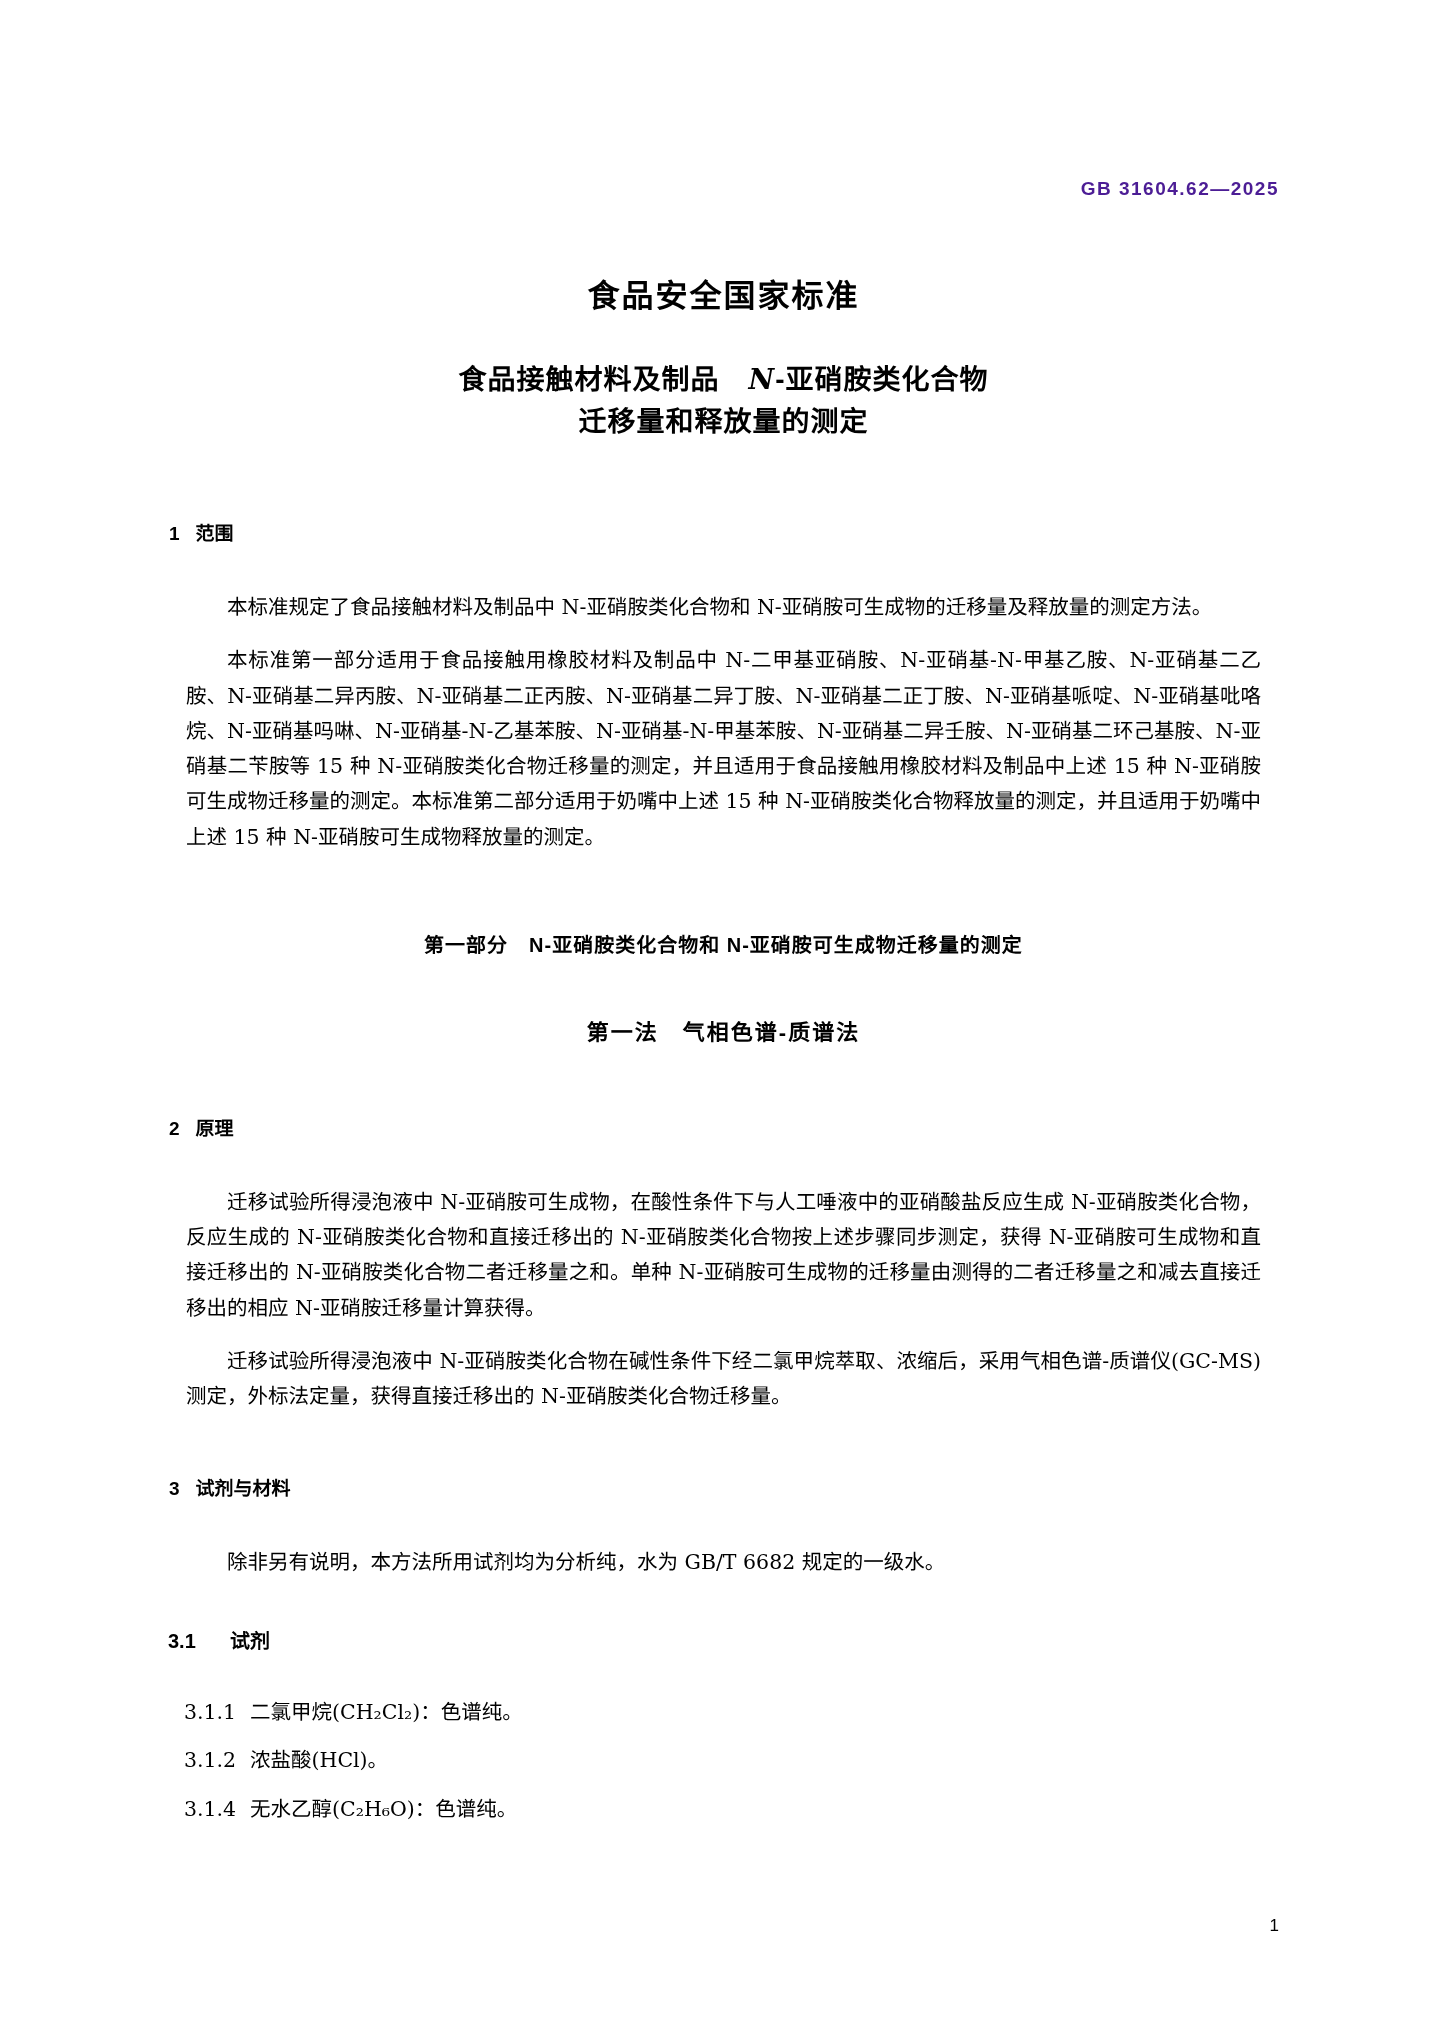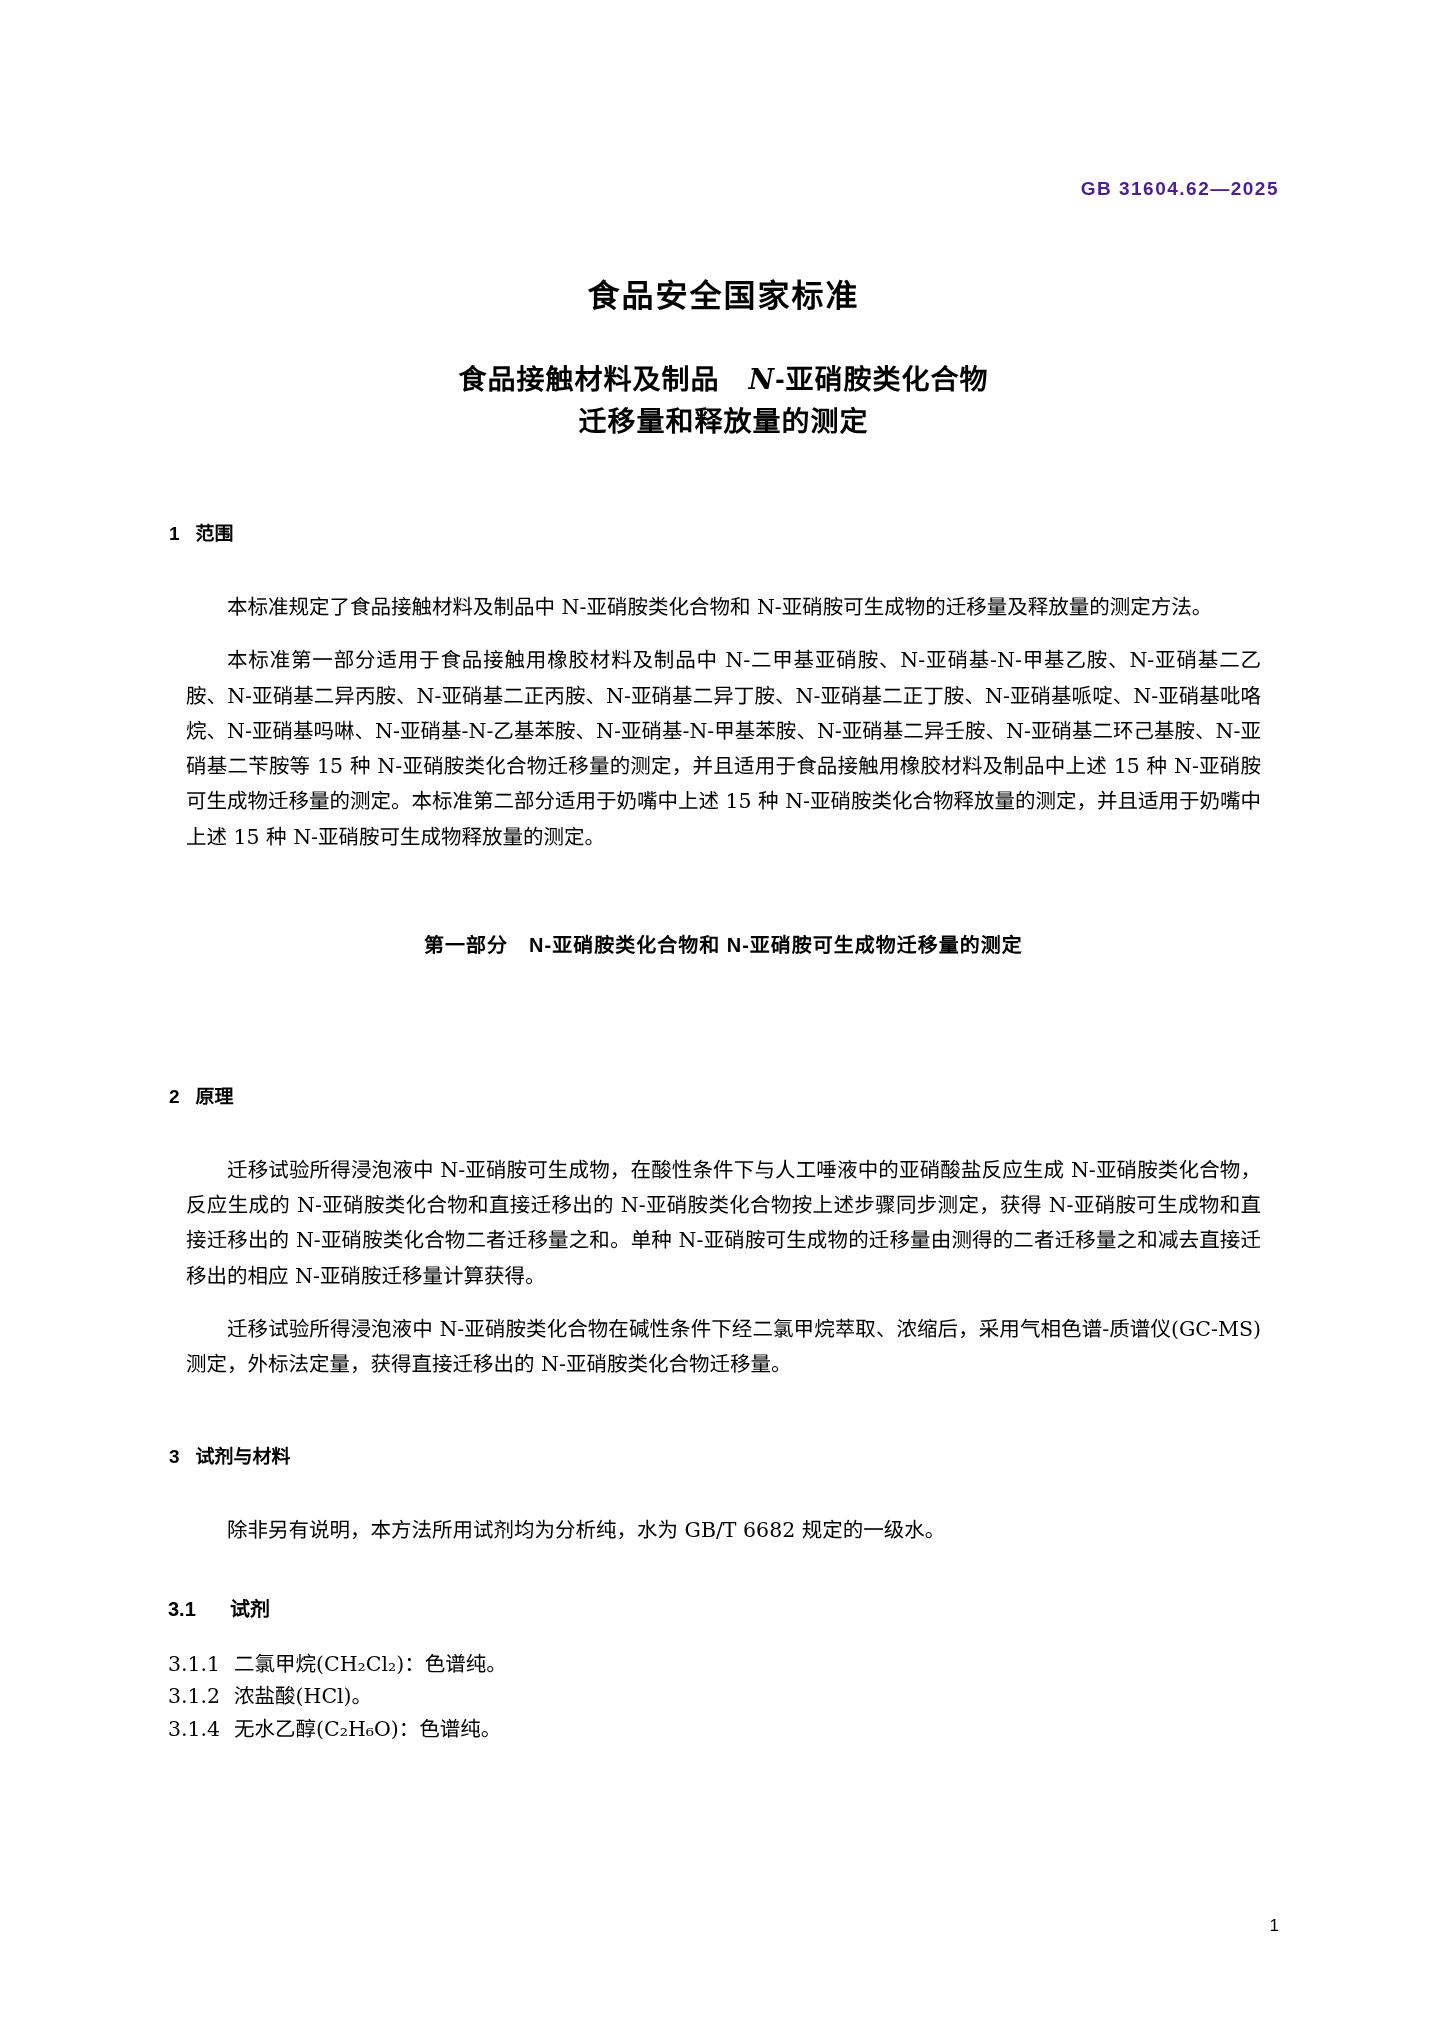--- a/index.html
+++ b/index.html
@@ -90,21 +90,21 @@
     letter-spacing: 2px;
     margin: 0;
   }
   .ital {
     font-style: italic;
     font-family: "DejaVu Serif", serif;
   }
   .item-line {
     font-size: 20.5px;
     line-height: 1.6;
-    margin: 0;
+    margin: 16px;
     display: flex;
   }
   .item-num {
     display: inline-block;
     min-width: 66px;
   }
   .sub-head {
     font-family: "Liberation Sans", sans-serif;
     font-weight: bold;
     font-size: 20px;
@@ -150,20 +150,21 @@
 
     <p class="para">本标准规定了食品接触材料及制品中 N-亚硝胺类化合物和 N-亚硝胺可生成物的迁移量及释放量的测定方法。</p>
     <p class="para">本标准第一部分适用于食品接触用橡胶材料及制品中 N-二甲基亚硝胺、N-亚硝基-N-甲基乙胺、N-亚硝基二乙胺、N-亚硝基二异丙胺、N-亚硝基二正丙胺、N-亚硝基二异丁胺、N-亚硝基二正丁胺、N-亚硝基哌啶、N-亚硝基吡咯烷、N-亚硝基吗啉、N-亚硝基-N-乙基苯胺、N-亚硝基-N-甲基苯胺、N-亚硝基二异壬胺、N-亚硝基二环己基胺、N-亚硝基二苄胺等 15 种 N-亚硝胺类化合物迁移量的测定，并且适用于食品接触用橡胶材料及制品中上述 15 种 N-亚硝胺可生成物迁移量的测定。本标准第二部分适用于奶嘴中上述 15 种 N-亚硝胺类化合物释放量的测定，并且适用于奶嘴中上述 15 种 N-亚硝胺可生成物释放量的测定。</p>
 
     <div class="gap-3"></div>
 
     <div class="center-head">第一部分　N-亚硝胺类化合物和 N-亚硝胺可生成物迁移量的测定</div>
 
     <div class="gap-3"></div>
 
+    <div class="center-head2">第一法　气相色谱-质谱法</div>
 
     <div class="gap-1"></div>
 
     <div class="sec-head">
       <span>2</span>&nbsp;&nbsp;&nbsp;<span>原理</span>
     </div>
 
     <div class="gap-2"></div>
 
     <p class="para">迁移试验所得浸泡液中 N-亚硝胺可生成物，在酸性条件下与人工唾液中的亚硝酸盐反应生成 N-亚硝胺类化合物，反应生成的 N-亚硝胺类化合物和直接迁移出的 N-亚硝胺类化合物按上述步骤同步测定，获得 N-亚硝胺可生成物和直接迁移出的 N-亚硝胺类化合物二者迁移量之和。单种 N-亚硝胺可生成物的迁移量由测得的二者迁移量之和减去直接迁移出的相应 N-亚硝胺迁移量计算获得。</p>

